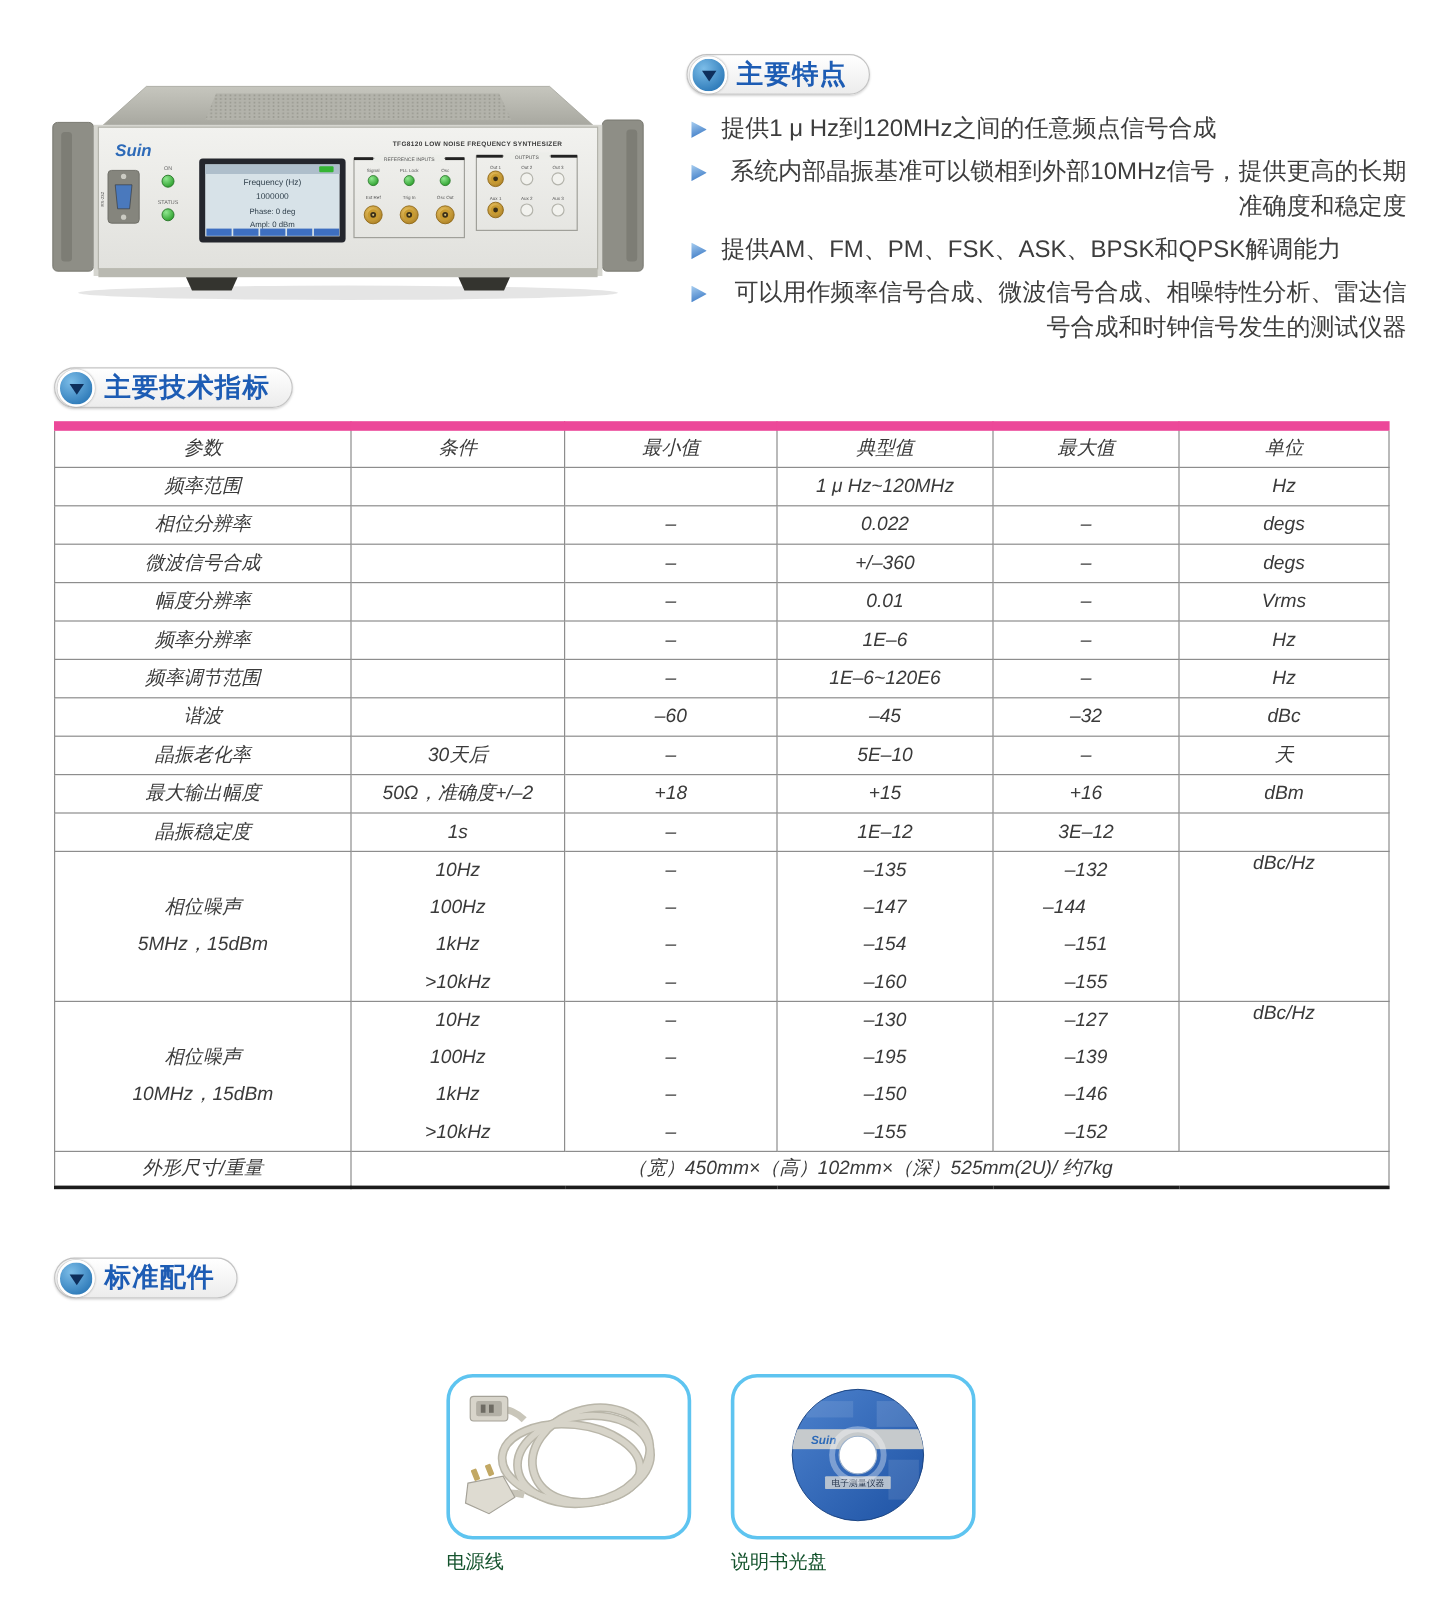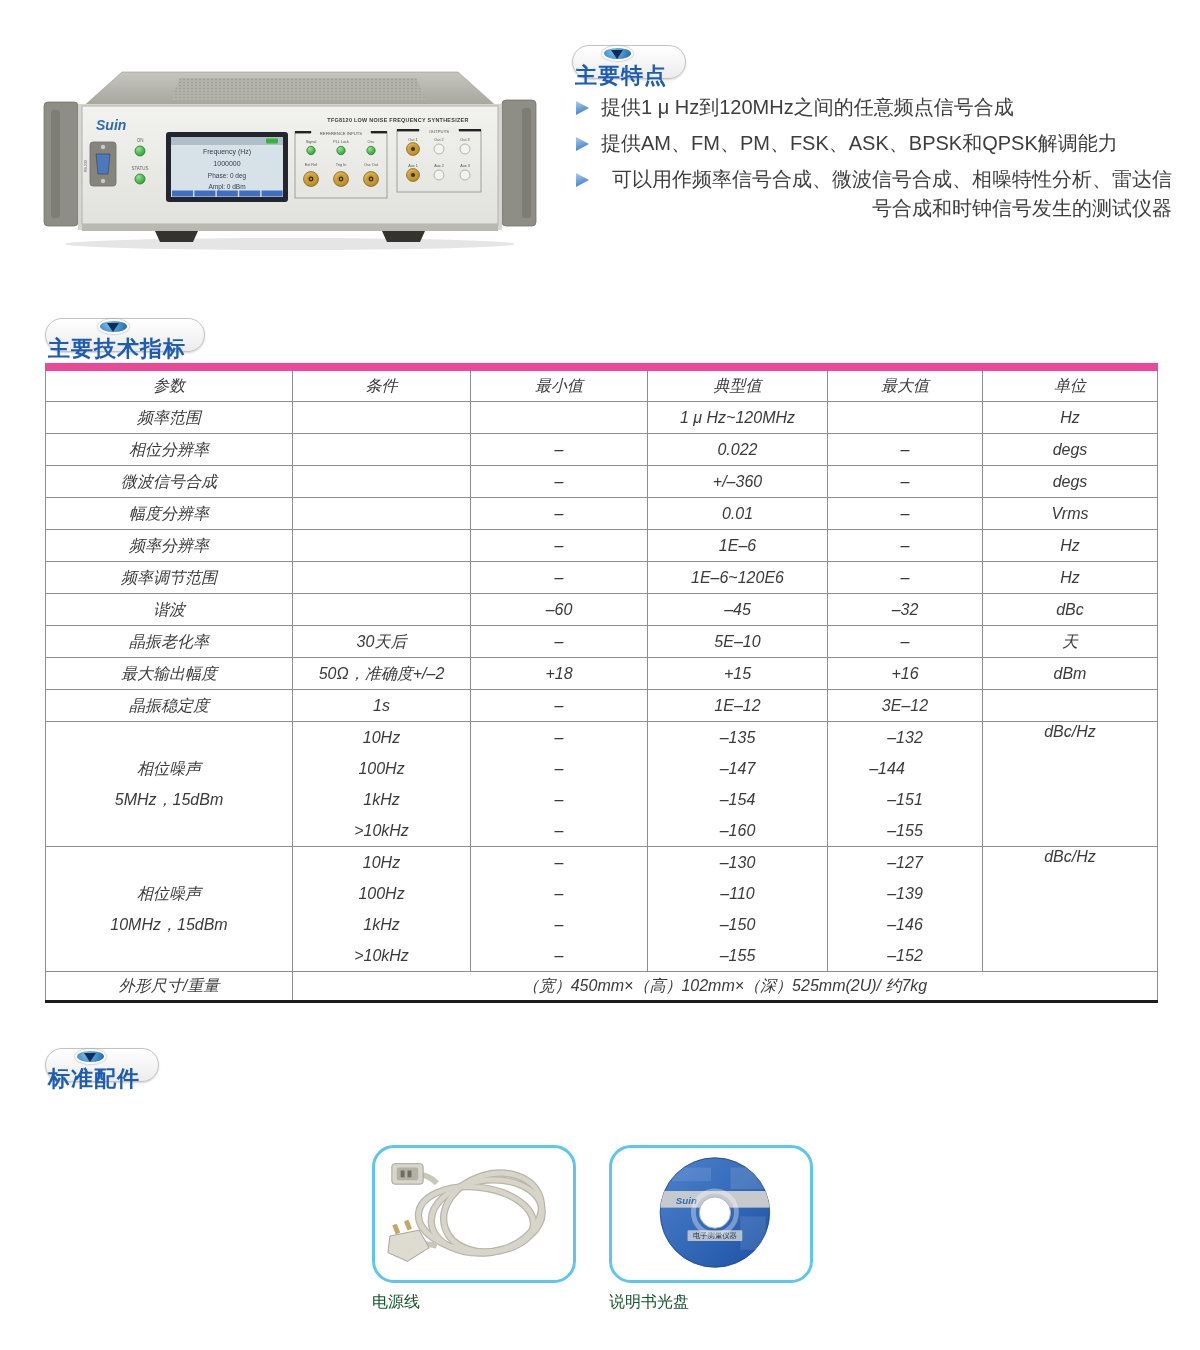--- a/index.html
+++ b/index.html
@@ -2,21 +2,21 @@
 <html><head>
 <meta charset="utf-8">
 <style>
   html,body{margin:0;padding:0;background:#fff;}
   .page{position:relative;width:1200px;height:1350px;background:#fff;overflow:hidden;
         font-family:"Liberation Sans","DejaVu Sans",sans-serif;color:#3d3d3d;}
 
   
   .badge{display:inline-flex;align-items:center;height:32px;border:1px solid #c3c3c3;
          border-radius:17px;background:linear-gradient(#ffffff,#ececec);
-         box-shadow:0 1px 2px rgba(0,0,0,.18);padding:0 18px 0 2px;flex-direction:column;}
+         box-shadow:0 1px 2px rgba(0,0,0,.18);padding:0 18px 0 2px;}
   .badge-circle{width:27px;height:27px;border-radius:50%;margin-right:8px;
          background:radial-gradient(circle at 35% 30%,#7cbde8,#1868ac);
          border:2px solid #fff;box-shadow:0 0 2px #8a8a8a;display:flex;
          align-items:center;justify-content:center;}
   .badge-tri{width:0;height:0;border-left:6px solid transparent;border-right:6px solid transparent;
          border-top:9px solid #0e2f5c;margin-top:2px;}
   .badge-text{font-size:22px;font-weight:bold;color:#1d5cb4;letter-spacing:1px;}
 
   
   .features{position:absolute;left:572px;top:45px;width:600px;}
@@ -25,21 +25,21 @@
   .bullet{flex:0 0 13px;width:13px;height:14px;margin:8px 12px 0 4px;
           background:linear-gradient(160deg,#a9cff1,#2e6fc0);
           clip-path:polygon(0 0,100% 50%,0 100%);}
   .feature-text{font-size:20px;line-height:29px;color:#3d3d3d;}
 
   
   .device{position:absolute;left:30px;top:42px;width:520px;height:215px;}
   .device svg{width:100%;height:100%;display:block;}
 
   
-  .specs-section{position:absolute;left:45px;top:318px;width:1112px;}
+  .specs-section{position:absolute;left:45px;top:306px;width:1112px;}
   .spec-table{border-collapse:collapse;table-layout:fixed;width:1112px;margin-top:11px;
               font-size:16px;color:#3a3a3a;border-top:8px solid #ec4899;border-bottom:3px solid #1c1c1c;font-style:italic;}
   .spec-table th,.spec-table td{border:1px solid #8d8d8d;text-align:center;font-weight:normal;
               padding:0;height:31px;line-height:20px;}
   .spec-table thead th{height:30px;}
   .pn-param{text-align:left;padding-left:70px;vertical-align:middle;}
   .pn-param div{height:31px;line-height:31px;}
   .pn-stack div{height:31px;line-height:31px;}
   .pn-unit{vertical-align:top;line-height:31px;height:31px;}
   .shift-left{transform:translateX(-18px);}
@@ -220,20 +220,24 @@
         </span>
       <span class="badge-text">主要特点</span>
     </div>
     <ul class="feature-list">
       <li>
         <span class="bullet"></span>
         <span class="feature-text">提供1 μ Hz到120MHz之间的任意频点信号合成</span>
       </li>
       <li>
         <span class="bullet"></span>
+        <span class="feature-text">系统内部晶振基准可以锁相到外部10MHz信号，提供更高的长期准确度和稳定度</span>
+      </li>
+      <li>
+        <span class="bullet"></span>
         <span class="feature-text">提供AM、FM、PM、FSK、ASK、BPSK和QPSK解调能力</span>
       </li>
       <li>
         <span class="bullet"></span>
         <span class="feature-text">可以用作频率信号合成、微波信号合成、相噪特性分析、雷达信号合成和时钟信号发生的测试仪器</span>
       </li>
     </ul>
   </div>
 
   <div class="specs-section">
@@ -389,21 +393,21 @@
             <div>&gt;10kHz</div>
           </td>
           <td class="pn-stack">
             <div>–</div>
             <div>–</div>
             <div>–</div>
             <div>–</div>
           </td>
           <td class="pn-stack">
             <div>–130</div>
-            <div>–110</div>
+            <div>–195</div>
             <div>–150</div>
             <div>–155</div>
           </td>
           <td class="pn-stack">
             <div>–127</div>
             <div>–139</div>
             <div>–146</div>
             <div>–152</div>
           </td>
           <td class="pn-unit">dBc/Hz</td>

